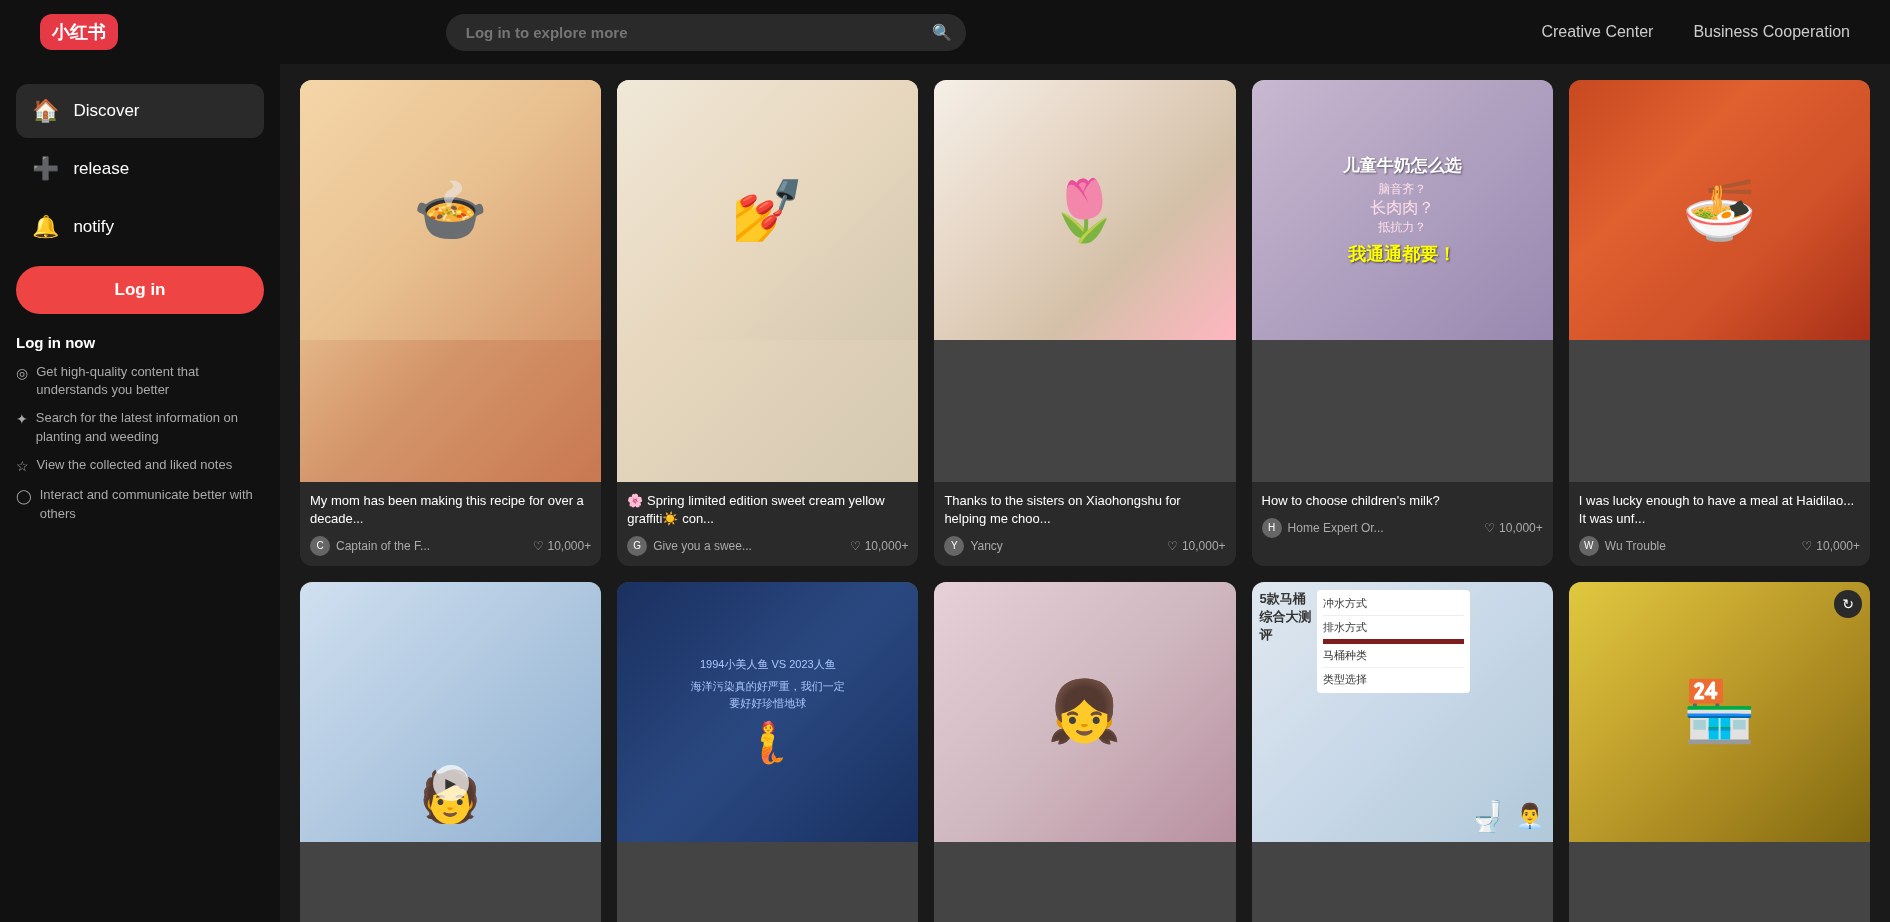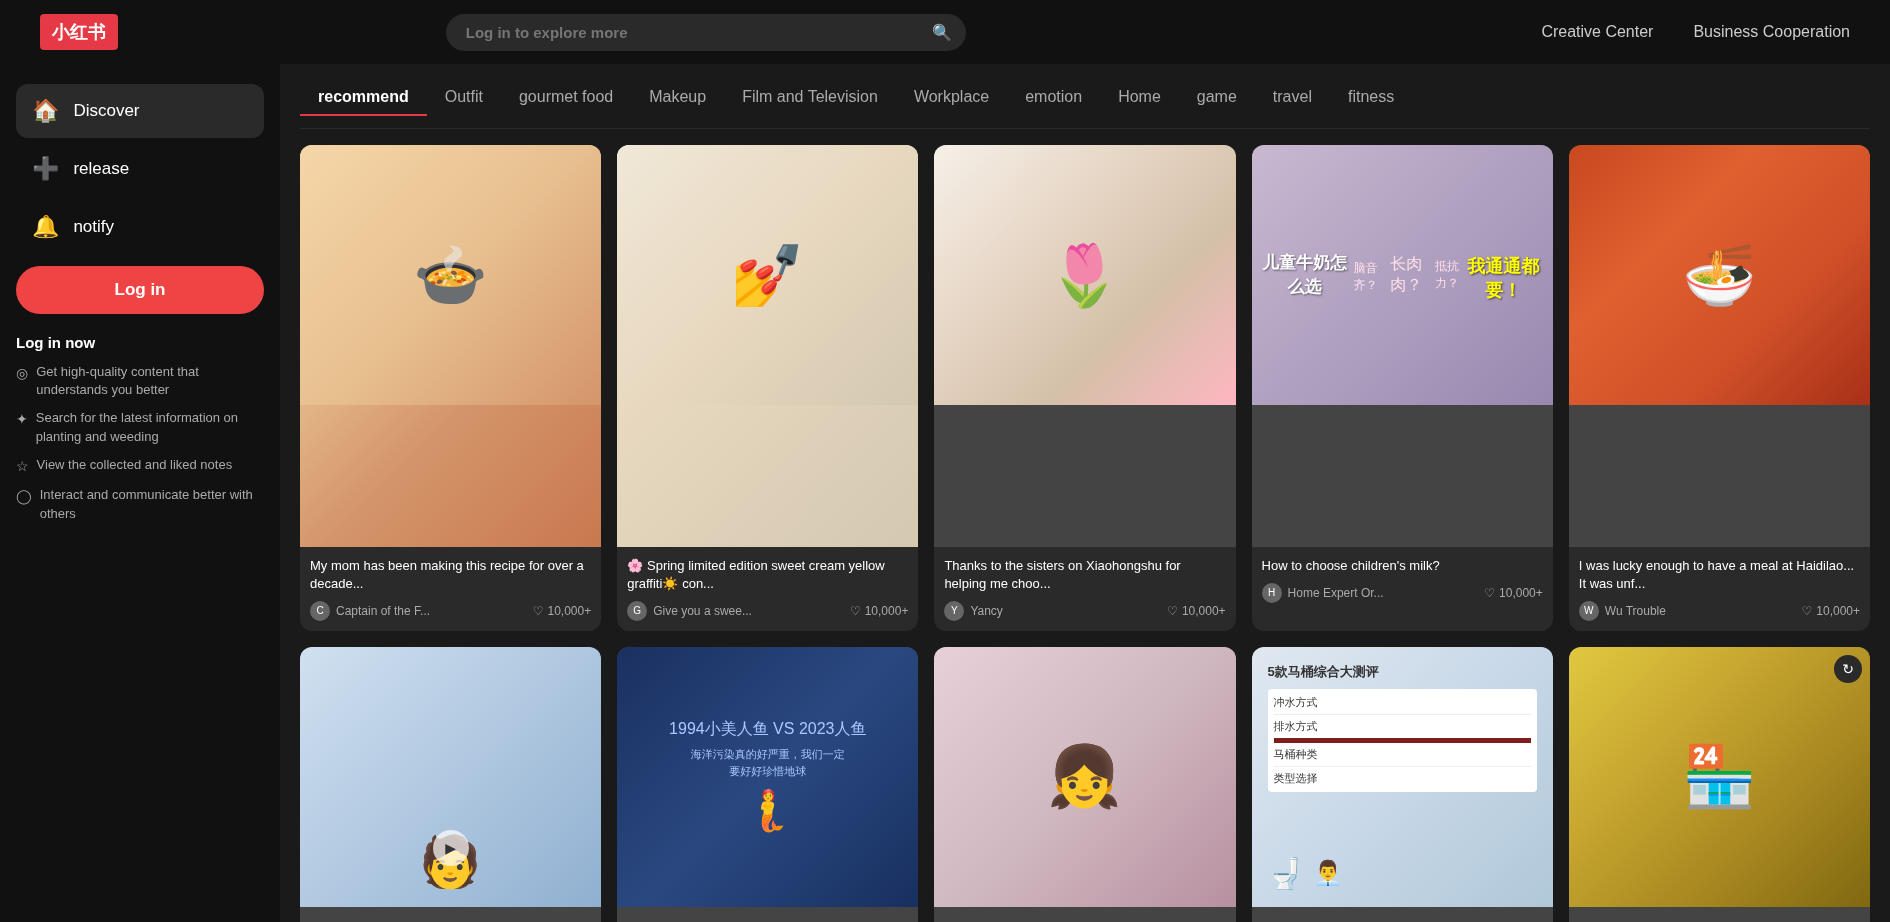--- a/index.html
+++ b/index.html
@@ -1,20 +1,20 @@
 <!DOCTYPE html>
 <html><head>
   <meta charset="utf-8">
   <style>
     * { margin: 0; padding: 0; box-sizing: border-box; }
     body { background: #1a1a1a; color: #fff; font-family: -apple-system, BlinkMacSystemFont, 'Segoe UI', sans-serif; width: 1890px; min-height: 922px; overflow-x: hidden; }
 
     
     .header { display: flex; align-items: center; background: #111; padding: 0 40px; height: 64px; position: sticky; top: 0; z-index: 100; }
-    .logo { background: #e63946; border-radius: 4px; padding: 6px 12px; font-size: 18px; font-weight: 900; color: #fff; margin-right: 40px; white-space: nowrap; }
+    .logo { background: #e63946; border-radius: 12px; padding: 6px 12px; font-size: 18px; font-weight: 900; color: #fff; margin-right: 40px; white-space: nowrap; }
     .search-bar { flex: 1; max-width: 520px; margin: 0 auto; position: relative; }
     .search-bar input { width: 100%; background: #2a2a2a; border: none; border-radius: 24px; padding: 10px 44px 10px 20px; color: #aaa; font-size: 15px; outline: none; font-weight: bold; }
     .search-icon { position: absolute; right: 14px; top: 50%; transform: translateY(-50%); color: #aaa; font-size: 16px; }
     .header-right { display: flex; align-items: center; gap: 40px; margin-left: auto; }
     .header-link { color: #ccc; font-size: 16px; cursor: pointer; white-space: nowrap; }
 
     
     .layout { display: flex; }
     .sidebar { width: 280px; min-height: calc(922px - 64px); background: #111; padding: 20px 16px; display: flex; flex-direction: column; gap: 4px; flex-shrink: 0; }
     .sidebar-item { display: flex; align-items: center; gap: 14px; padding: 14px 16px; border-radius: 12px; cursor: pointer; font-size: 17px; color: #fff; }
@@ -104,33 +104,20 @@
       <div class="login-benefit">
         <span class="benefit-icon">◯</span>
         <span>Interact and communicate better with others</span>
       </div>
     </div>
 
   </div>
 
   <div class="main">
 
-    <div class="nav-tabs">
-      <div class="nav-tab active">recommend</div>
-      <div class="nav-tab">Outfit</div>
-      <div class="nav-tab">gourmet food</div>
-      <div class="nav-tab">Makeup</div>
-      <div class="nav-tab">Film and Television</div>
-      <div class="nav-tab">Workplace</div>
-      <div class="nav-tab">emotion</div>
-      <div class="nav-tab">Home</div>
-      <div class="nav-tab">game</div>
-      <div class="nav-tab">travel</div>
-      <div class="nav-tab">fitness</div>
-    </div>
 
     <div class="content-grid">
 
       <div class="card">
         <div class="card-img img-food1">
           <div style="width:100%;height:260px;background:linear-gradient(135deg,#f5d6a8,#e8c090,#d4956a);display:flex;align-items:center;justify-content:center;">
             <span style="font-size:60px;">🍲</span>
           </div>
         </div>
         <div class="card-body">
@@ -185,21 +172,21 @@
             <div class="card-likes">
               <span class="heart-icon">♡</span>
               <span>10,000+</span>
             </div>
           </div>
         </div>
       </div>
 
       <div class="card">
         <div class="card-img" style="position:relative;">
-          <div style="width:100%;height:260px;background:linear-gradient(135deg,#c8b8d0,#b0a0c0,#9888b0);display:flex;flex-direction:row;align-items:center;justify-content:center;padding:10px;text-align:center;">
+          <div style="width:100%;height:260px;background:linear-gradient(135deg,#c8b8d0,#b0a0c0,#9888b0);display:flex;flex-direction:column;align-items:center;justify-content:center;padding:10px;text-align:center;">
             <div style="font-size:17px;font-weight:900;color:#fff;text-shadow:1px 1px 2px rgba(0,0,0,0.5);line-height:1.4;">儿童牛奶怎么选</div>
             <div style="font-size:12px;color:#ffe0e8;margin-top:4px;text-align:center;">脑音齐？</div>
             <div style="font-size:16px;color:#ffe0e8;">长肉肉？</div>
             <div style="font-size:12px;color:#ffe0e8;">抵抗力？</div>
             <div style="font-size:18px;font-weight:900;color:#ffff00;margin-top:6px;text-shadow:1px 1px 2px rgba(0,0,0,0.6);">我通通都要！</div>
           </div>
         </div>
         <div class="card-body">
           <div class="card-title">How to choose children's milk?</div>
           <div class="card-footer">
@@ -243,40 +230,40 @@
           </div>
           <div class="play-btn">▶</div>
 
         </div>
 
       </div>
 
       <div class="card">
         <div class="card-img">
           <div style="width:100%;height:260px;background:linear-gradient(135deg,#1a3060,#2a4880,#183060);display:flex;flex-direction:column;align-items:center;justify-content:center;padding:10px;text-align:center;">
-            <div style="font-size:16px;color:#aac8ff;margin-bottom:6px;">1994小美人鱼 VS 2023人鱼</div>
+            <div style="font-size:11px;color:#aac8ff;margin-bottom:6px;">1994小美人鱼 VS 2023人鱼</div>
             <div style="font-size:11px;color:#aac8ff;line-height:1.5;">海洋污染真的好严重，我们一定<br>要好好珍惜地球</div>
             <span style="font-size:40px;margin-top:8px;">🧜</span>
           </div>
         </div>
 
       </div>
 
       <div class="card">
         <div class="card-img">
           <div style="width:100%;height:260px;background:linear-gradient(135deg,#e8d0d8,#d0b8c0,#b890a0);display:flex;align-items:center;justify-content:center;">
             <span style="font-size:60px;">👧</span>
           </div>
         </div>
 
       </div>
 
       <div class="card">
         <div class="card-img" style="position:relative;">
-          <div style="width:100%;height:260px;background:linear-gradient(135deg,#e0e8f0,#c8d8e8,#b0c8d8);display:flex;flex-direction:column;align-items:flex-start;justify-content:flex-start;padding:16px;">
+          <div style="width:100%;height:260px;background:linear-gradient(135deg,#e0e8f0,#c8d8e8,#b0c8d8);display:flex;flex-direction:row;align-items:flex-start;justify-content:flex-start;padding:8px;">
             <div style="font-size:13px;font-weight:900;color:#333;margin-bottom:8px;">5款马桶综合大测评</div>
             <div style="width:100%;background:#fff;border-radius:4px;padding:6px;font-size:11px;color:#333;">
               <div style="border-bottom:1px solid #eee;padding-bottom:4px;margin-bottom:4px;display:flex;gap:20px;">
                   <span>冲水方式</span>
                 </div>
               <div style="border-bottom:5px solid #7f1d1d;padding-bottom:4px;margin-bottom:4px;display:flex;gap:20px;">
                   <span>排水方式</span>
                 </div>
               <div style="border-bottom:1px solid #eee;padding-bottom:4px;margin-bottom:4px;display:flex;gap:20px;">
                   <span>马桶种类</span>

